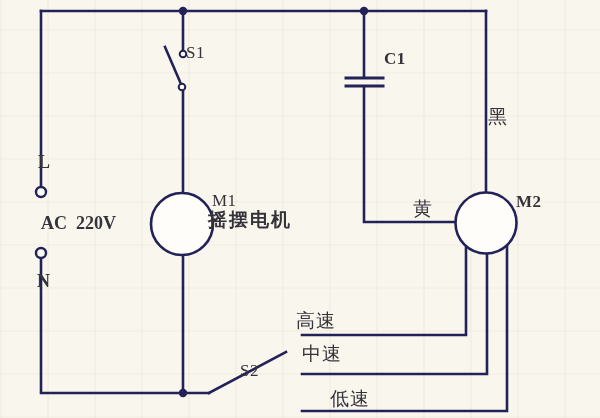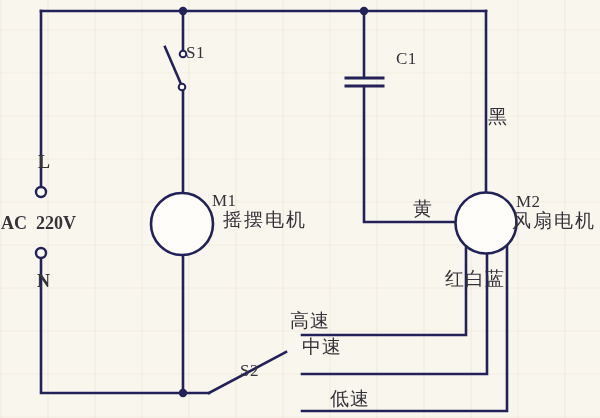--- a/index.html
+++ b/index.html
@@ -70,35 +70,33 @@
     <circle cx="183" cy="54" r="3.3" fill="#fdfcf7" stroke="#222258" stroke-width="2"></circle>
     <circle cx="182" cy="87" r="3.3" fill="#fdfcf7" stroke="#222258" stroke-width="2"></circle>
 
     <circle cx="182" cy="224" r="31" fill="#fefdfa" stroke="#222258" stroke-width="2.6"></circle>
     <circle cx="486" cy="223" r="30.5" fill="#fefdfa" stroke="#222258" stroke-width="2.6"></circle>
   </svg>
 
   <div class="lbl id" style="left:186px;top:44px;">S1</div>
 
   <div class="lbl term" style="left:38px;top:153px;">L</div>
-  <div class="lbl term" style="left:1px;top:214px;white-space:pre;">AC  220V</div>
+  <div class="lbl term" style="left:1px;top:214px;white-space:pre;padding-left:40px;">AC  220V</div>
   <div class="lbl term" style="left:37px;top:272px;">N</div>
 
   <div class="lbl id" style="left:212px;top:192px;text-align:center;">M1</div>
-  <div class="lbl zh" style="left:223px;top:210px;">摇摆电机</div>
+  <div class="lbl zh" style="left:208px;top:210px;font-weight:bold;">摇摆电机</div>
 
-  <div class="lbl id" style="left:396px;top:50px;">C1</div>
+  <div class="lbl id" style="left:384px;top:50px;font-weight:bold;">C1</div>
 
   <div class="lbl zh1" style="left:488px;top:107px;">黑</div>
   <div class="lbl zh1" style="left:413px;top:199px;">黄</div>
 
-  <div class="lbl id" style="left:516px;top:193px;">M2</div>
-  <div class="lbl zh" style="left:512px;top:211px;">风扇电机</div>
+  <div class="lbl id" style="left:516px;top:193px;font-weight:bold;">M2</div>
 
-  <div class="lbl zh3" style="left:445px;top:269px;">红白蓝</div>
 
-  <div class="lbl zh3" style="left:290px;top:311px;">高速</div>
-  <div class="lbl zh3" style="left:302px;top:337px;">中速</div>
+  <div class="lbl zh3" style="left:296px;top:311px;">高速</div>
+  <div class="lbl zh3" style="left:302px;top:344px;">中速</div>
   <div class="lbl zh3" style="left:302px;top:389px;margin-left:28px;">低速</div>
 
   <div class="lbl id" style="left:240px;top:362px;">S2</div>
 
 </div>
 
 </body></html>

